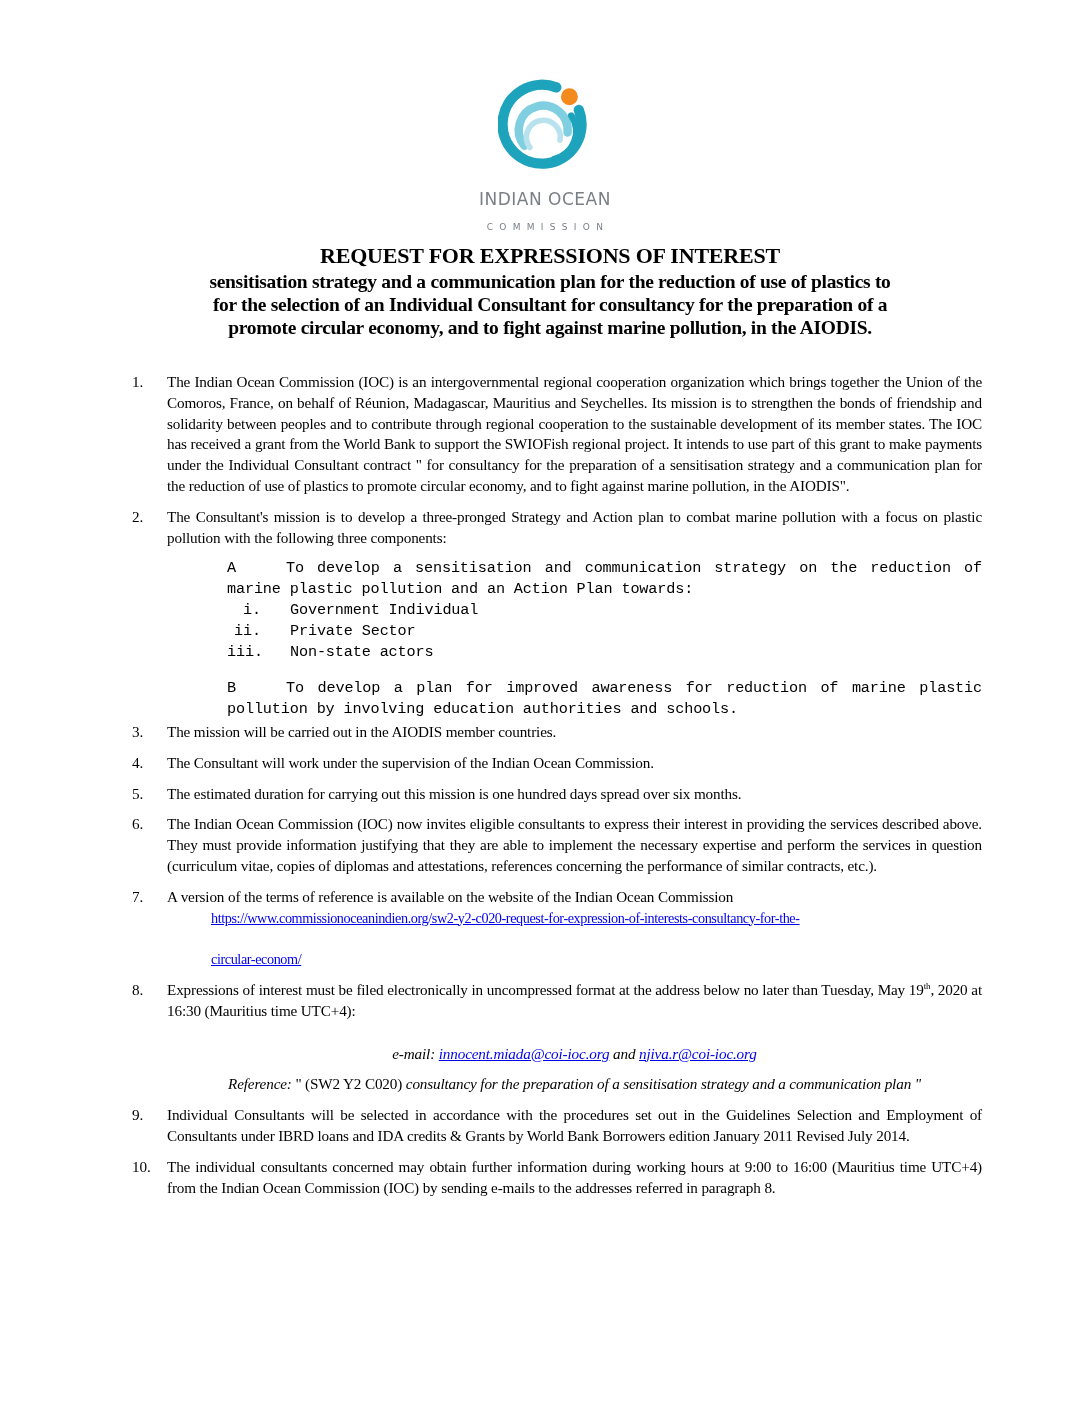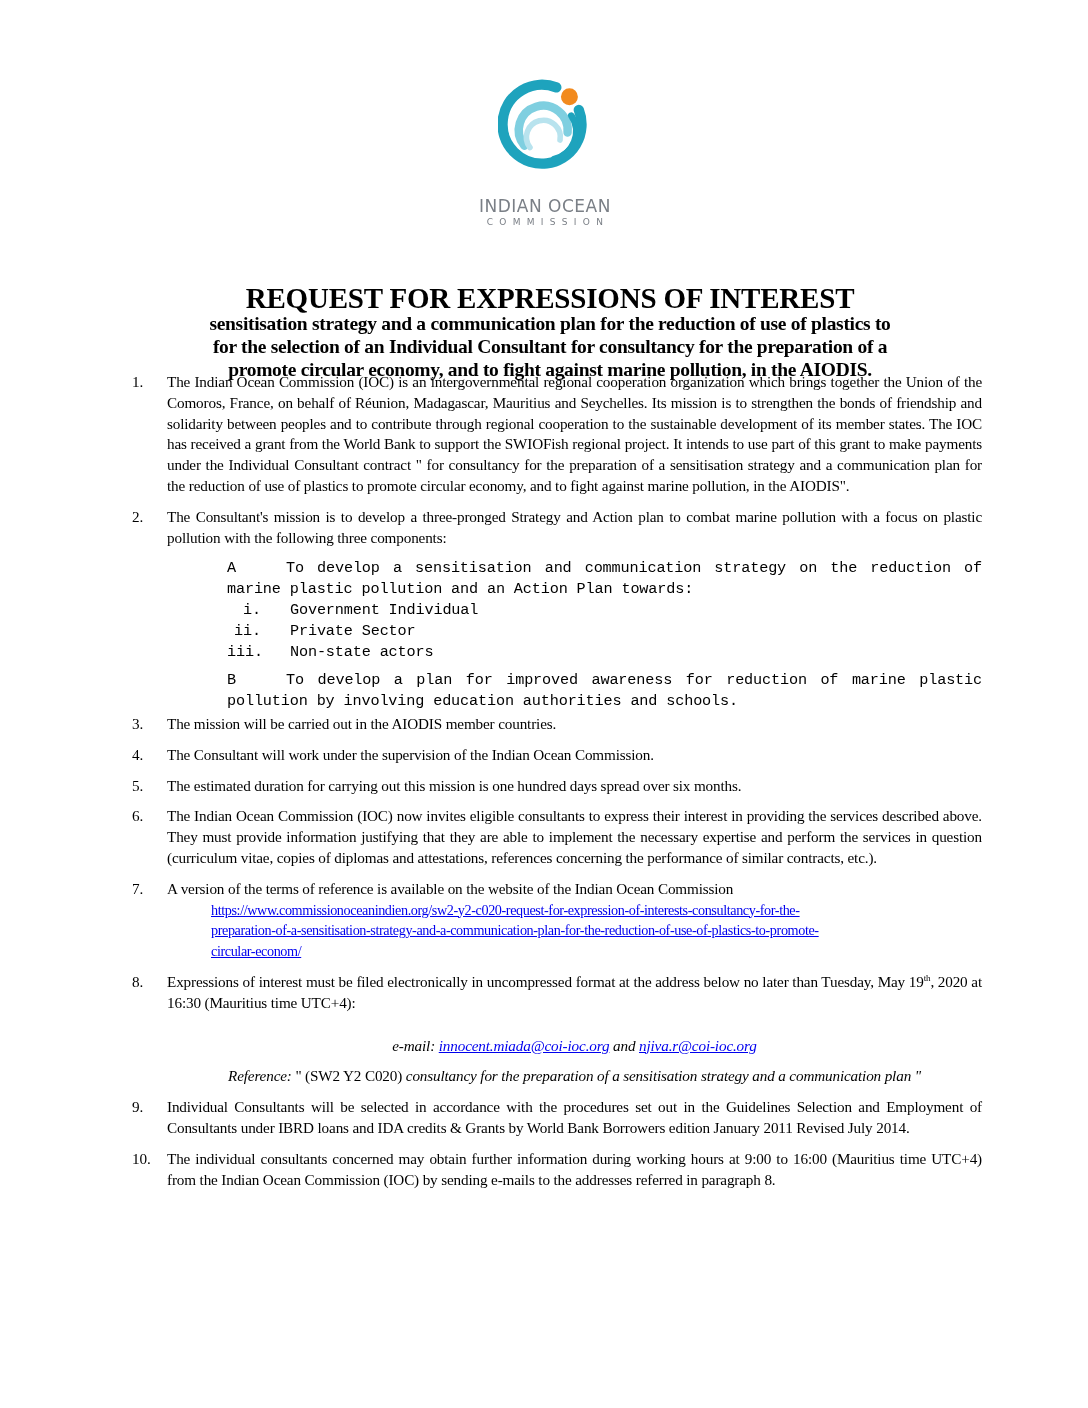--- a/index.html
+++ b/index.html
@@ -27,48 +27,47 @@
       width: 170px;
       height: 135px;
       text-align: center;
     }
     .logo svg { display: block; margin: 0 auto; }
     .logo-name {
       font-family: "DejaVu Sans", sans-serif;
       font-size: 17px;
       color: #7a7f86;
       letter-spacing: 0.5px;
-      margin-top: 24px;
+      margin-top: 17px;
       white-space: nowrap;
       font-weight: normal;
     }
     .logo-sub {
       font-family: "DejaVu Sans", sans-serif;
       font-size: 9px;
       color: #7a7f86;
       letter-spacing: 6.3px;
-      margin-top: 1px;
+      margin-top: 13px;
       white-space: nowrap;
       padding-left: 6px;
       text-align: center;
     }
     
     .title-block {
       position: absolute;
       left: 100px;
       top: 242px;
       width: 900px;
       text-align: center;
       font-weight: bold;
     }
     .title-main {
-      font-size: 29px;
+      font-size: 22px;
       line-height: 28px;
       letter-spacing: -0.2px;
-      margin-top: 42px;
     }
     .title-sub {
       font-size: 19.5px;
       line-height: 23px;
       letter-spacing: -0.3px;
     }
     
     .body {
       position: absolute;
       left: 132px;
@@ -173,21 +172,21 @@
         </div>
         <div class="roman">
           <span class="rnum">ii.</span>
           <span>Private Sector</span>
         </div>
         <div class="roman">
           <span class="rnum">iii.</span>
           <span>Non-state actors</span>
         </div>
       </div>
-      <div class="sub-block" style="margin-top:8px">
+      <div class="sub-block" style="margin-top:16px">
         <span class="sub-letter">B</span><span>To develop a plan for improved awareness for reduction of marine plastic pollution by involving education authorities and schools.</span>
       </div>
     </div>
 
     <div class="item" style="margin-top:2px">
       <span class="num">3.</span>
       <span>The mission will be carried out in the AIODIS member countries.</span>
     </div>
 
     <div class="item sp">
@@ -203,21 +202,21 @@
     <div class="item sp">
       <span class="num">6.</span>
       <span>The Indian Ocean Commission (IOC) now invites eligible consultants to express their interest in providing the services described above. They must provide information justifying that they are able to implement the necessary expertise and perform the services in question (curriculum vitae, copies of diplomas and attestations, references concerning the performance of similar contracts, etc.).</span>
     </div>
 
     <div class="item sp">
       <span class="num">7.</span>
       <span>A version of the terms of reference is available on the website of the Indian Ocean Commission</span>
       <div style="font-size:14.2px; line-height:20.8px; letter-spacing:-0.4px; text-align:left;margin-left:44px;">
         <a class="link">https://www.commissionoceanindien.org/sw2-y2-c020-request-for-expression-of-interests-consultancy-for-the-</a><br>
-        <a class="link">preparation-of-a-sensitisation-strategy-and-a-communication-plan-for-the-reduction-of-use-of-plastics-to-promote-</a><br>
+        <br>
         <a class="link">circular-econom/</a>
       </div>
     </div>
 
     <div class="item sp">
       <span class="num">8.</span>
       <span>Expressions of interest must be filed electronically in uncompressed format at the address below no later than Tuesday, May 19</span><sup>th</sup><span>, 2020 at 16:30 (Mauritius time UTC+4):</span>
     </div>
     <div class="email-line">
       <span>e-mail: </span><a class="link">innocent.miada@coi-ioc.org</a><span> and </span><a class="link">njiva.r@coi-ioc.org</a>

